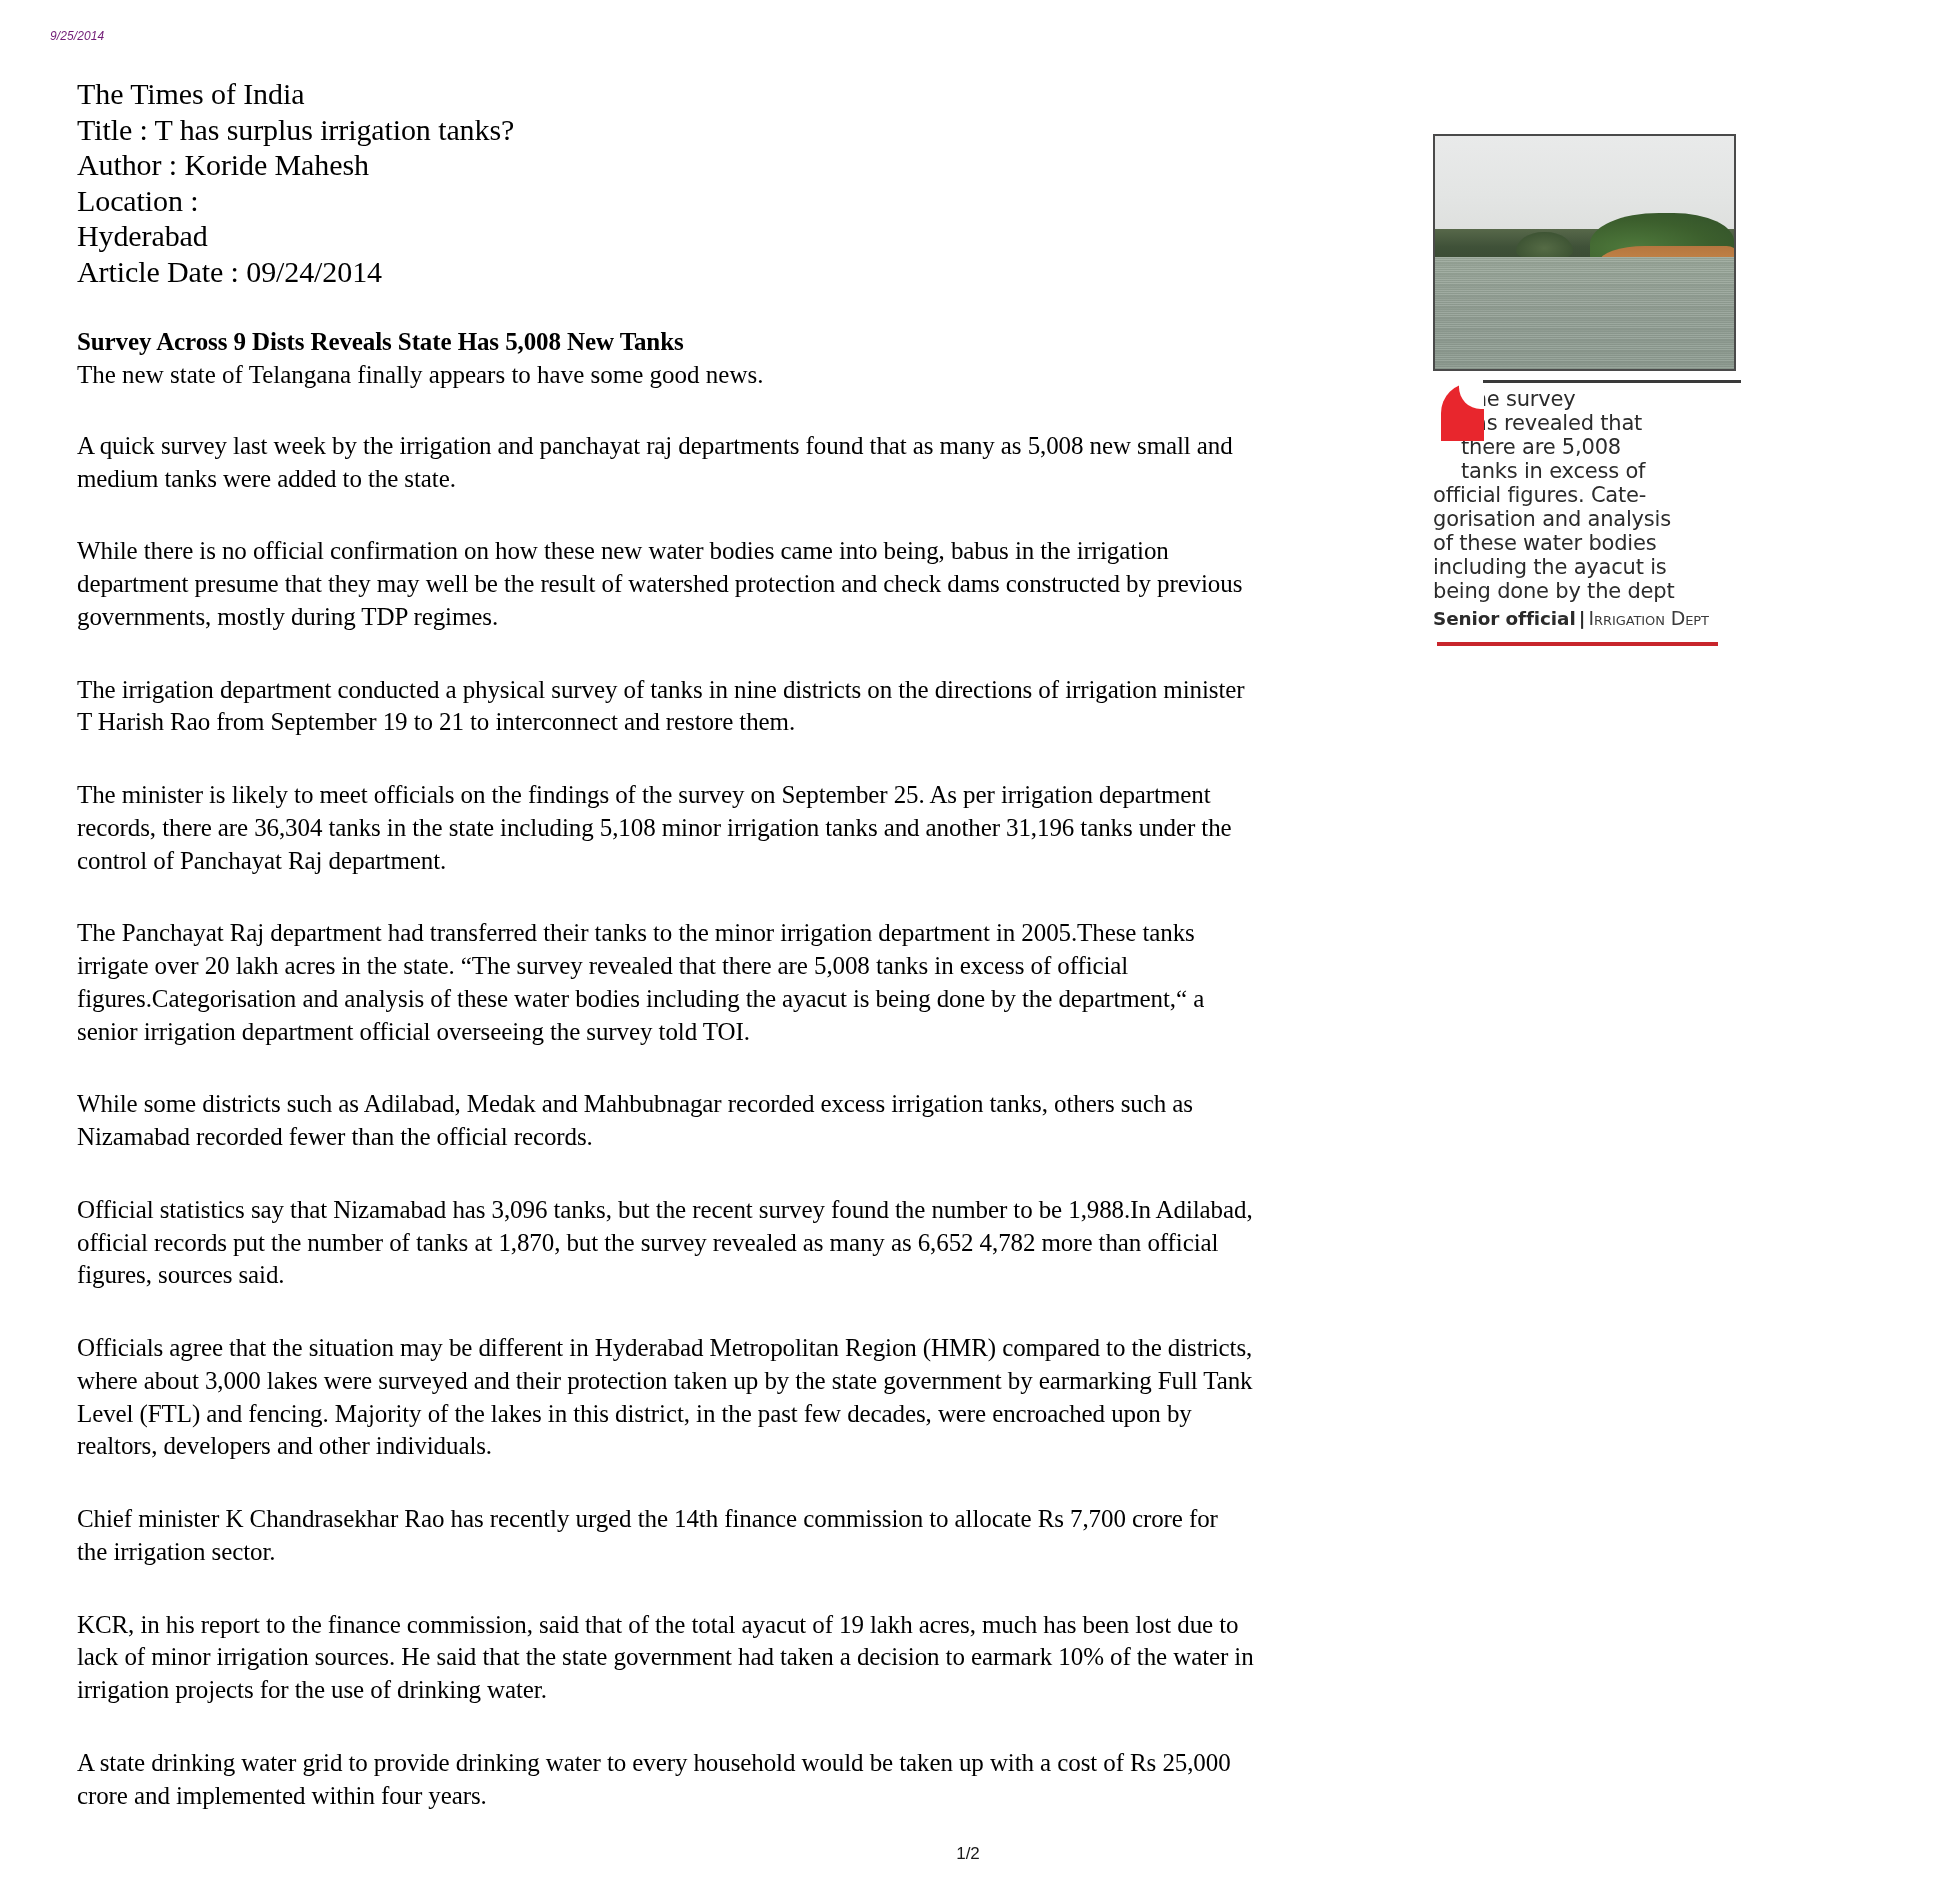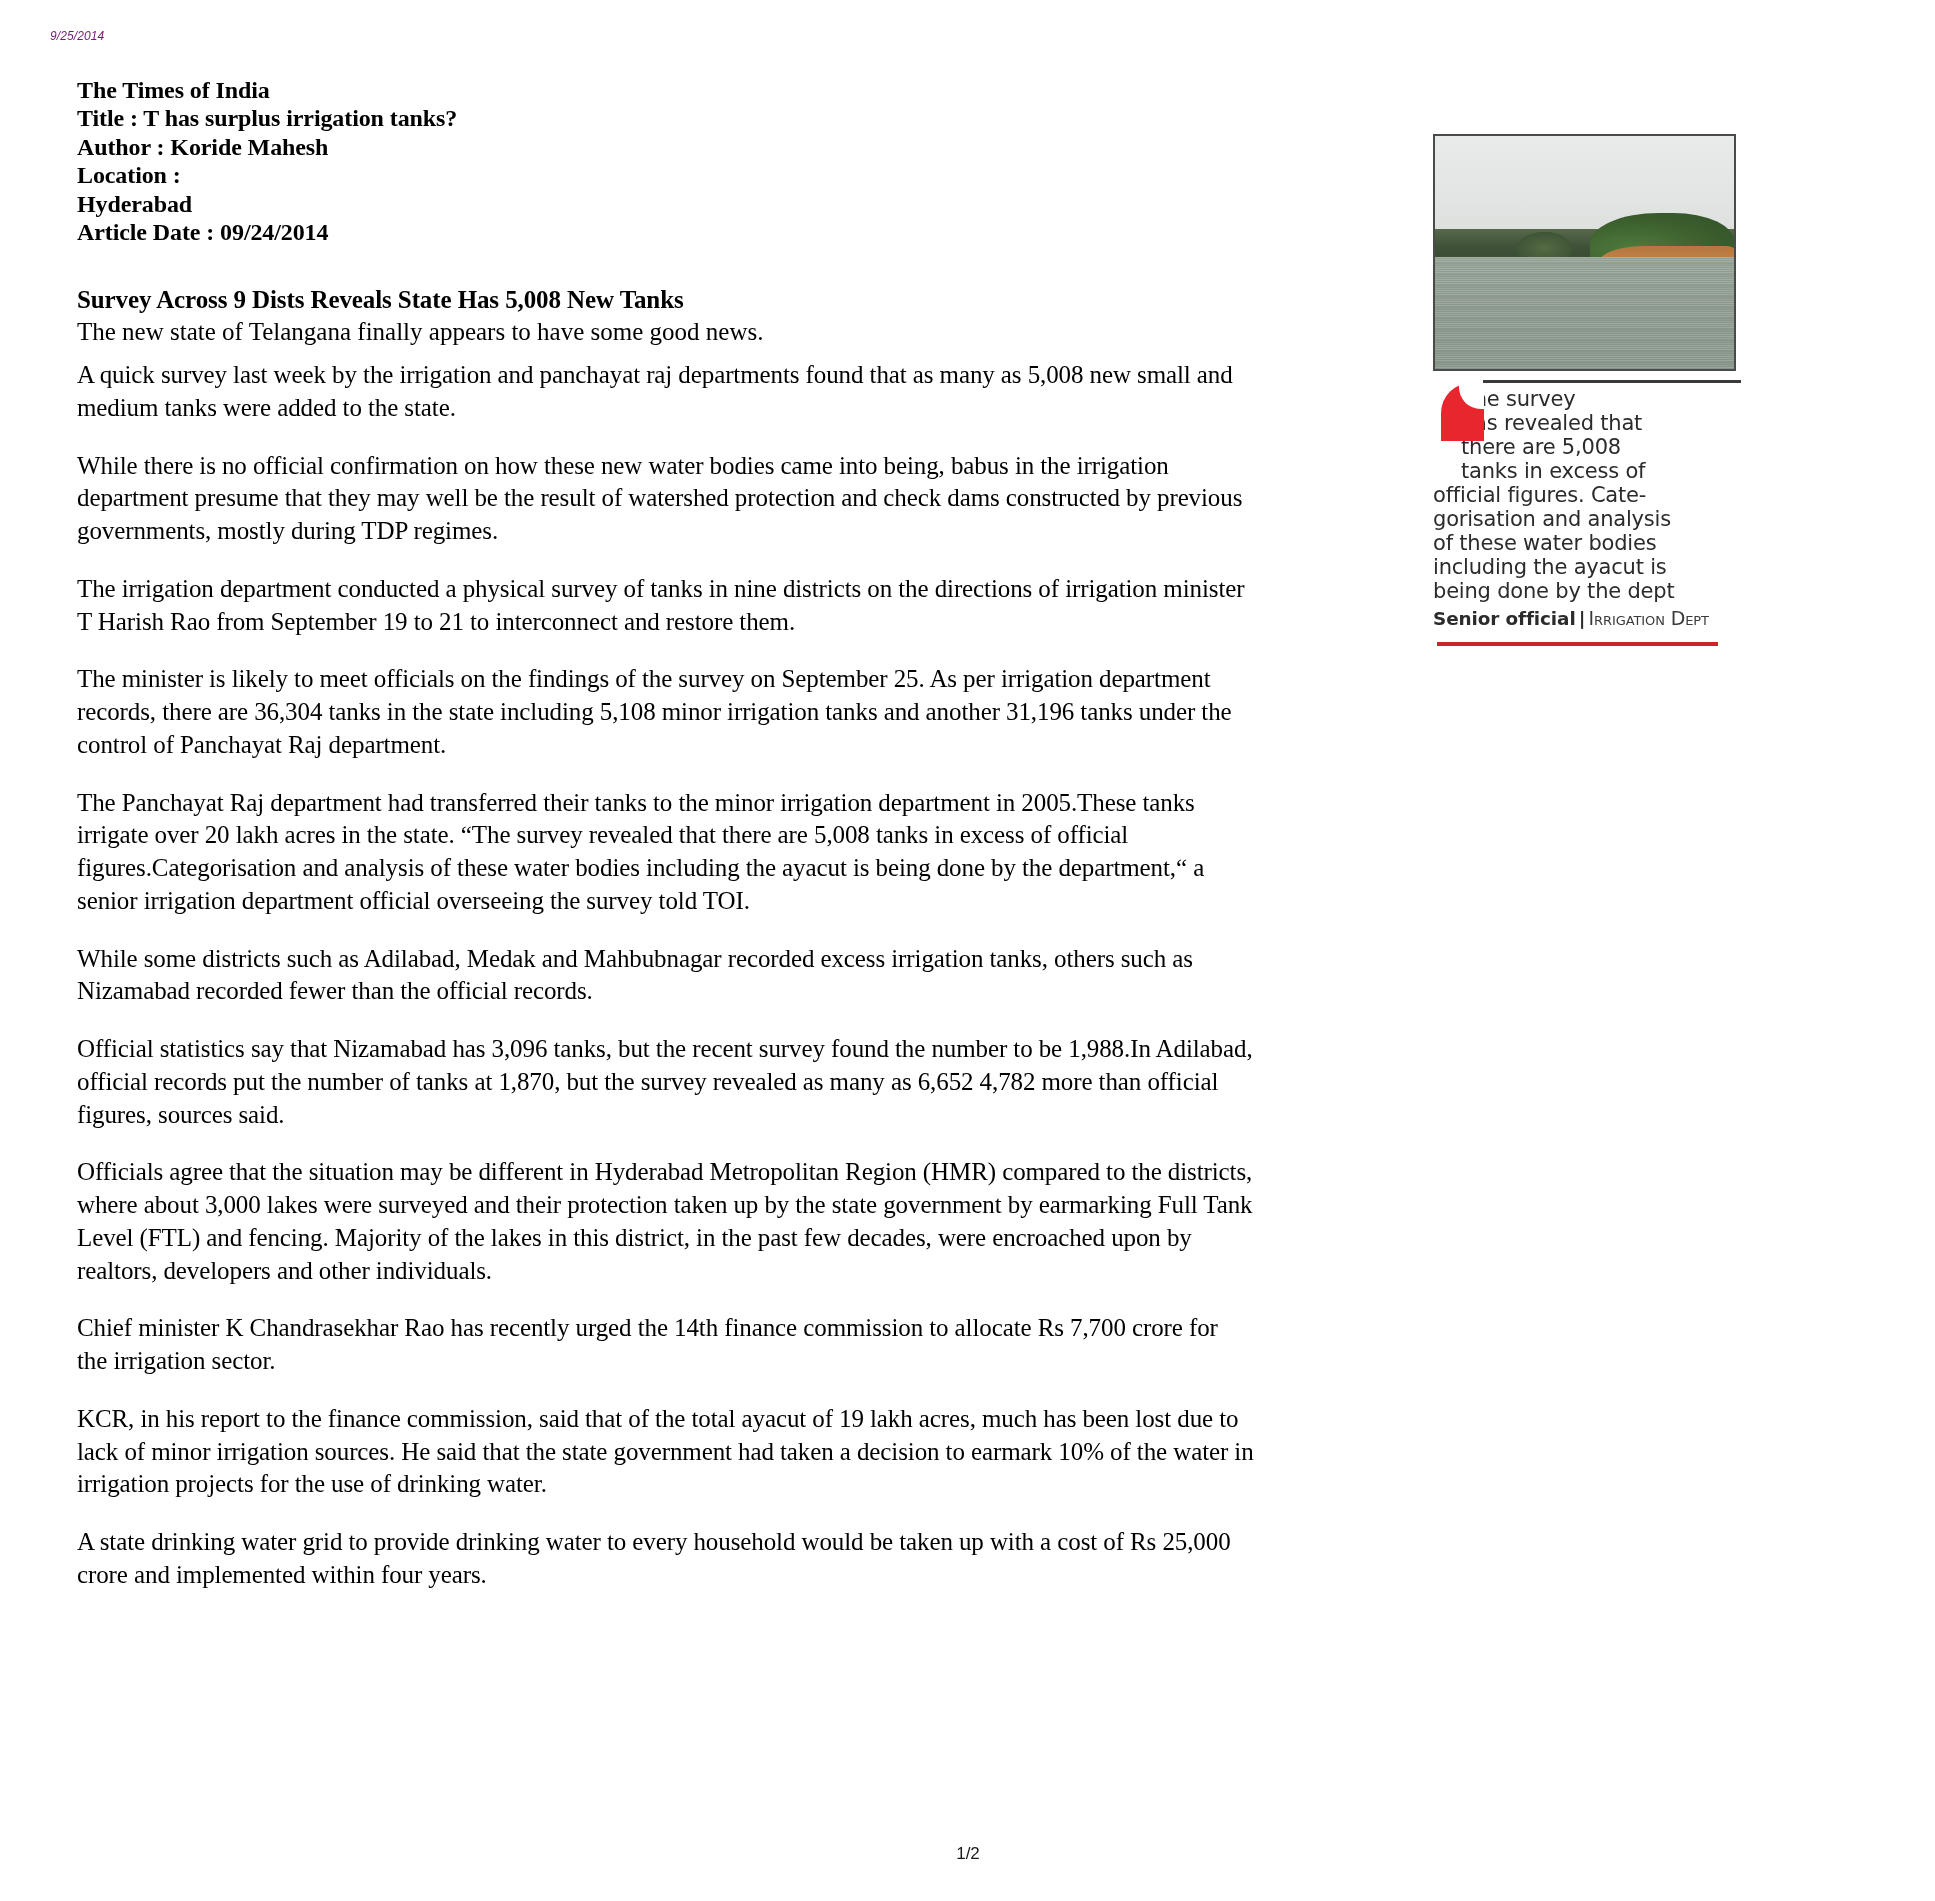--- a/index.html
+++ b/index.html
@@ -44,22 +44,22 @@
 
   
   .article-col {
     position: absolute;
     left: 77px;
     top: 76px;
     width: 1177px;
   }
 
   .meta-block {
-    font-weight: bold;
-    font-size: 24px;
+    font-weight: normal;
+    font-size: 30px;
     line-height: 1.185;
     letter-spacing: -0.1px;
   }
   .meta-line { display: block; white-space: pre; }
 
   .headline {
     margin-top: 38px;
     font-weight: bold;
     font-size: 25px;
     line-height: 1.18;
@@ -68,21 +68,21 @@
 
   .standfirst {
     font-size: 25px;
     line-height: 1.2;
     margin-top: 3px;
   }
 
   .body-par {
     font-size: 25px;
     line-height: 1.31;
-    margin-top: 12px;
+    margin-top: 40px;
     text-align: left;
     letter-spacing: -0.1px;
   }
 
   
   .rail {
     position: absolute;
     left: 1433px;
     top: 134px;
     width: 309px;

